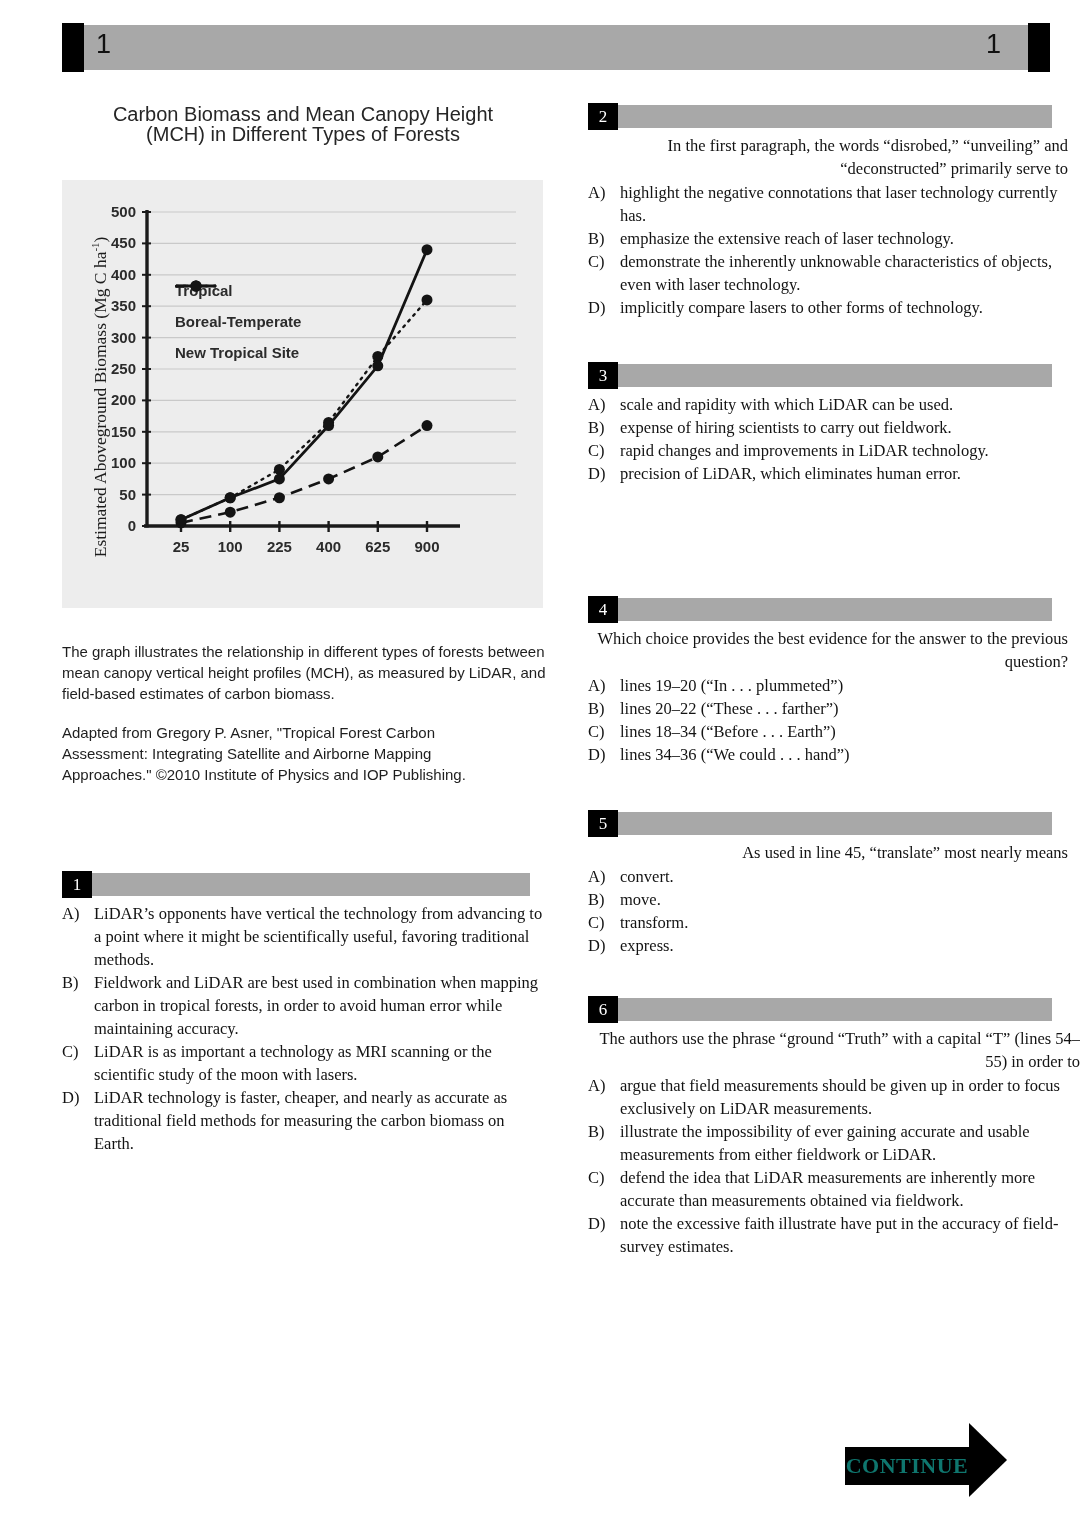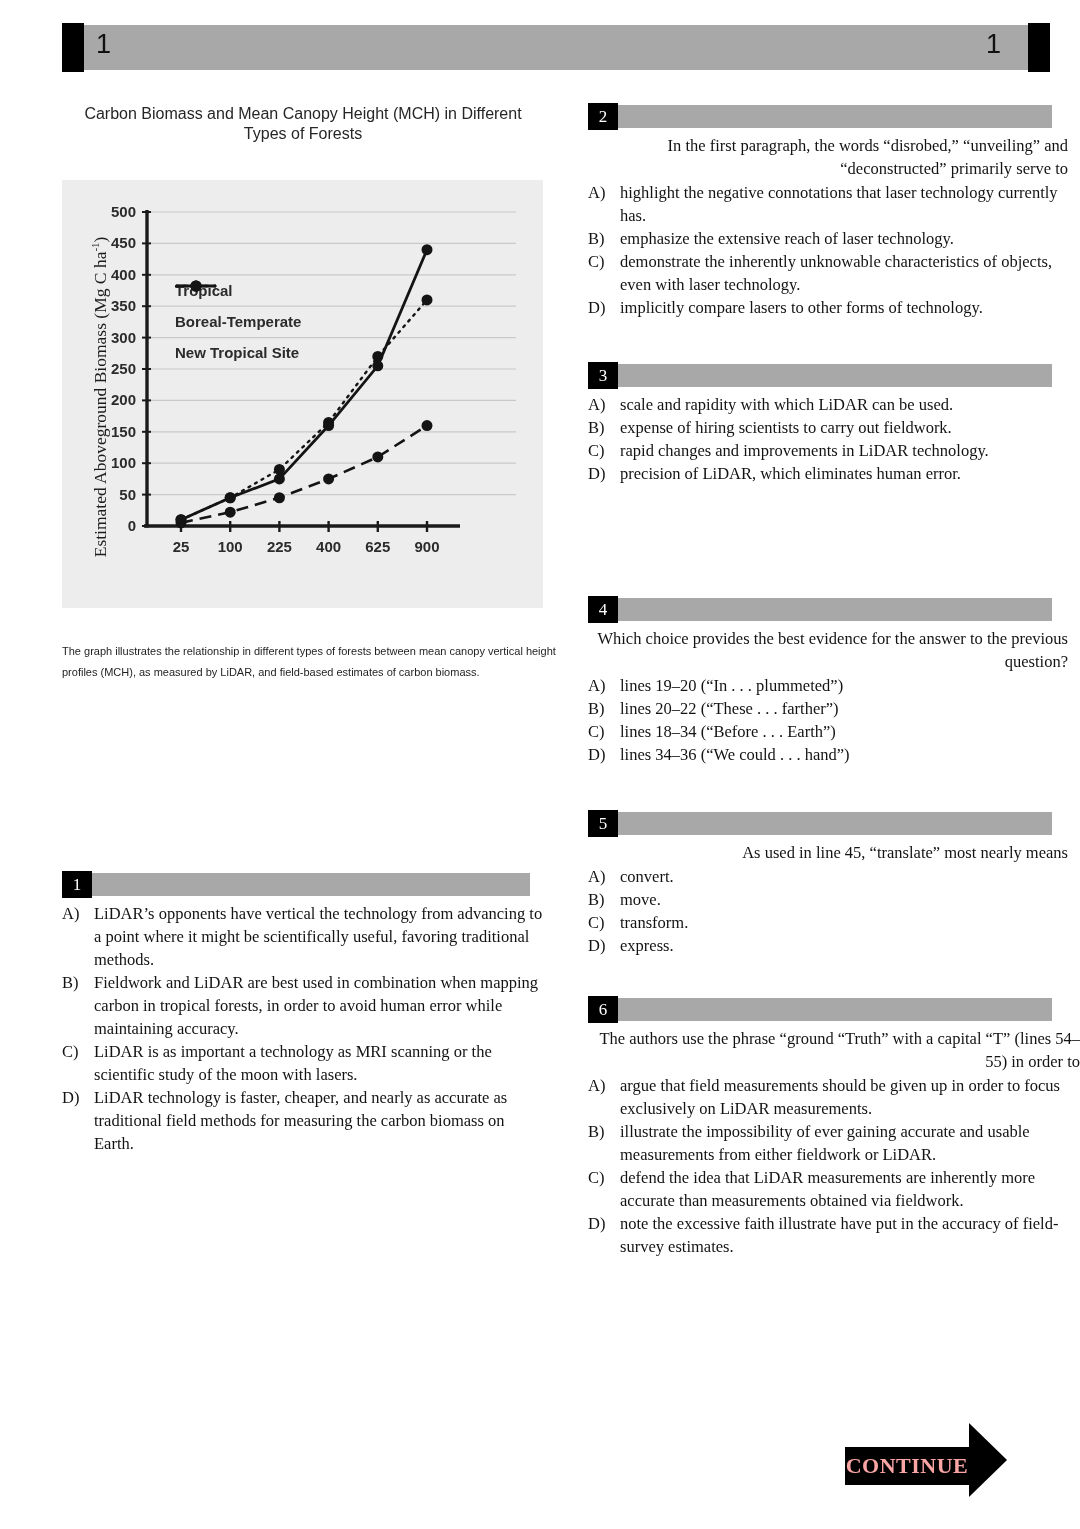--- a/index.html
+++ b/index.html
@@ -16,42 +16,42 @@
   .pagenum {
     position:absolute; top:31px; font-family:"Liberation Sans", sans-serif;
     font-size:27px; color:#111; line-height:1;
   }
   .pagenum.left  { left:96px; }
   .pagenum.right { left:986px; }
 
   
   .figure-title {
     position:absolute; left:83px; top:104px; width:440px; text-align:center;
-    font-family:"Liberation Sans", sans-serif; font-size:16px; line-height:20px; color:#262626;
+    font-family:"Liberation Sans", sans-serif; font-size:20px; line-height:20px; color:#262626;
   }
   .chart-panel { position:absolute; left:62px; top:180px; width:481px; height:428px; background:#ededed; }
   .chart-panel svg { position:absolute; left:0; top:0; }
   .y-axis-label {
     position:absolute; left:-157px; top:206px; width:390px; height:22px;
     transform:rotate(-90deg); text-align:center;
     font-family:"Liberation Serif", serif; font-size:17.5px; color:#1c1c1c; white-space:nowrap;
   }
   .x-axis-label {
     position:absolute; left:85px; top:380px; width:313px; text-align:center;
     font-family:"Liberation Serif", serif; font-size:20px; font-weight:600; color:#1c1c1c;
   }
   .chart-legend { position:absolute; left:113px; top:99px; }
   .legend-row { display:flex; align-items:center; height:22px; margin-bottom:9px; }
   .legend-row svg { display:block; margin-right:9px; }
   .legend-label {
     font-family:"Liberation Sans", sans-serif; font-weight:bold; font-size:15px; color:#2b2b2b;
   }
   .figure-caption {
     position:absolute; left:62px; top:641px; width:505px;
-    font-family:"Liberation Sans", sans-serif; font-size:11px; line-height:21px; color:#1e1e1e;
+    font-family:"Liberation Sans", sans-serif; font-size:15px; line-height:21px; color:#1e1e1e;
   }
   .figure-attribution {
     position:absolute; left:62px; top:722px; width:455px;
     font-family:"Liberation Sans", sans-serif; font-size:15px; line-height:21px; color:#1e1e1e;
   }
 
   
   .question { position:absolute; font-size:16.5px; line-height:23px; color:#131313; }
   .q-header { position:relative; height:23px; background:#a8a8a8; margin-bottom:6px; }
   .q-num {
@@ -60,21 +60,21 @@
     display:flex; align-items:center; justify-content:center;
   }
   .q-stem { margin-bottom:1px;text-align:right; }
   .choice { display:flex; }
   .choice .letter { flex:0 0 32px; }
   .choice .ctext { flex:1; }
 
   
   .continue-btn {
     position:absolute; left:845px; top:1447px; width:124px; height:38px; background:#000;
-    color:#fca5a5; display:flex; align-items:center; justify-content:center;
+    color:#0f766e; display:flex; align-items:center; justify-content:center;
     font-family:"Liberation Serif", serif; font-weight:bold; font-size:22px; letter-spacing:0.5px;
   }
   .continue-arrow {
     position:absolute; left:969px; top:1423px; width:0; height:0;
     border-top:37px solid transparent; border-bottom:37px solid transparent;
     border-left:38px solid #000;
   }
   sup { font-size:0.62em; }
 </style>
 </head>
@@ -180,20 +180,21 @@
           <svg width="42" height="14">
             <line x1="1" y1="7" x2="41" y2="7" stroke="#141414" stroke-width="2.8" stroke-linecap="butt"></line>
             <circle cx="21" cy="7" r="5.5" fill="#141414"></circle>
           </svg>
           <span class="legend-label">New Tropical Site</span>
         </div>
       </div>
   </div>
 
   <div class="figure-caption">The graph illustrates the relationship in different types of forests between mean canopy vertical height profiles (MCH), as measured by LiDAR, and field-based estimates of carbon biomass.</div>
+  <div class="figure-attribution">Adapted from Gregory P. Asner, "Tropical Forest Carbon Assessment: Integrating Satellite and Airborne Mapping Approaches." ©2010 Institute of Physics and IOP Publishing.</div>
 
   <div class="question" style="left:62px; top:873px; width:485px;">
     <div class="q-header" style="width:468px;">
       <div class="q-num">1</div>
     </div>
     <div class="choice">
       <span class="letter">A)</span>
       <span class="ctext">LiDAR’s opponents have vertical the technology from advancing to a point where it might be scientifically useful, favoring traditional methods.</span>
     </div>
     <div class="choice">

